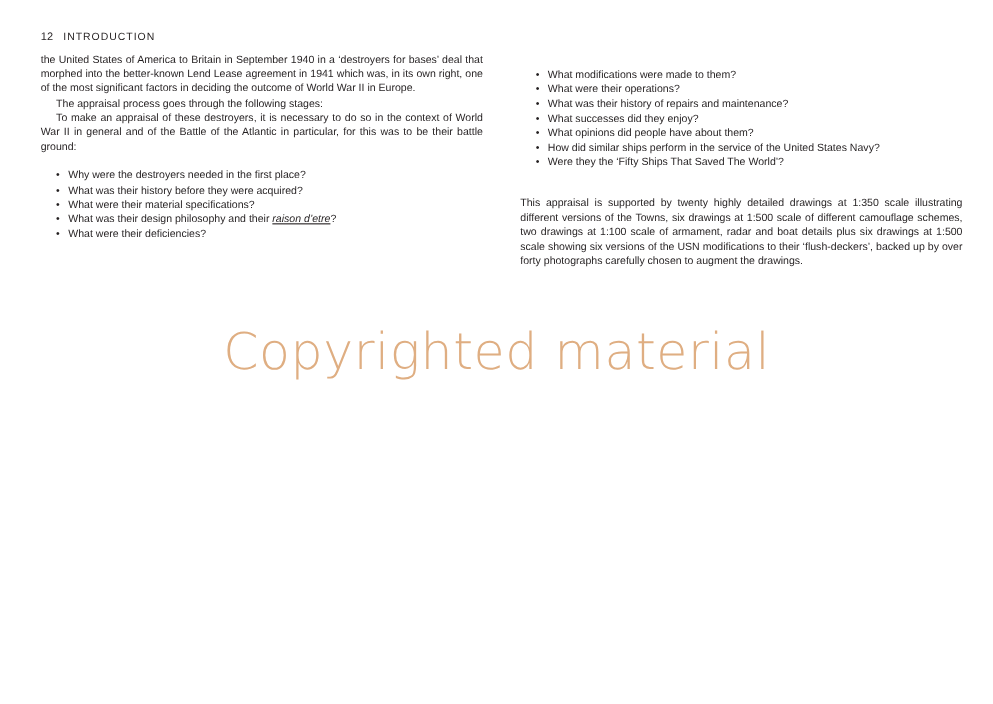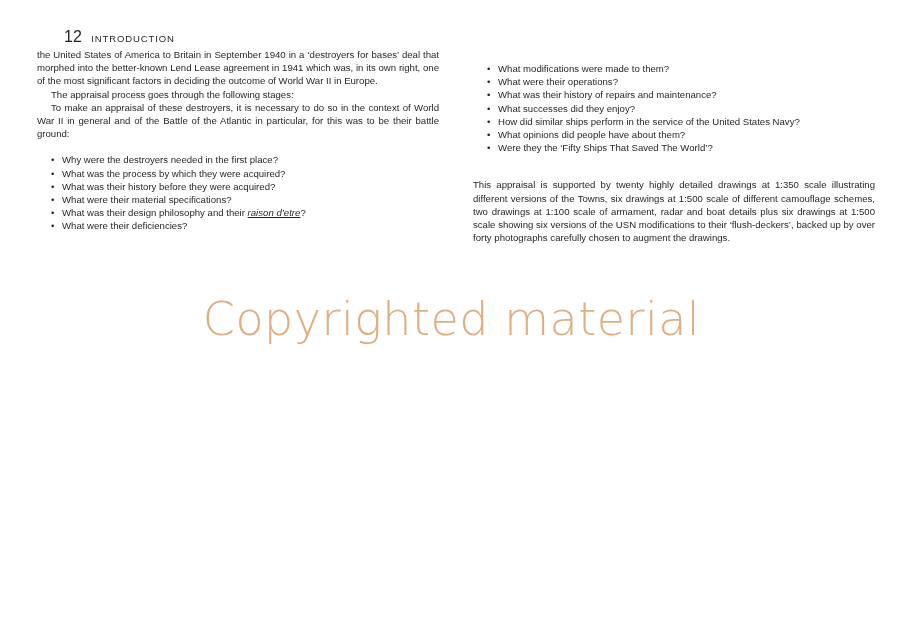--- a/index.html
+++ b/index.html
@@ -26,24 +26,23 @@
   
   .running-head {
     position: absolute;
     top: 28px;
     left: 37px;
     display: flex;
     align-items: baseline;
     gap: 9px;
   }
   .folio {
-    font-size: 16px;
+    font-size: 10px;
     letter-spacing: 0.2px;
     color: #231f20;
-    margin-left: 27px;
   }
   .head-title {
     font-size: 9.5px;
     letter-spacing: 0.9px;
     color: #231f20;
   }
 
   
   .columns {
     position: absolute;
@@ -129,36 +128,35 @@
 
   <div class="columns">
 
     <div class="col">
       <p class="body">the United States of America to Britain in September 1940 in a ‘destroyers for bases’ deal that morphed into the better-known Lend Lease agreement in 1941 which was, in its own right, one of the most significant factors in deciding the outcome of World War II in Europe.</p>
       <p class="body indent">The appraisal process goes through the following stages:</p>
       <p class="body indent">To make an appraisal of these destroyers, it is necessary to do so in the context of World War II in general and of the Battle of the Atlantic in particular, for this was to be their battle ground:</p>
 
       <ul class="bullets spaced-top">
         <li>Why were the destroyers needed in the first place?</li>
-        <li>What was the process by which they were acquired?</li>
         <li>What was their history before they were acquired?</li>
         <li>What were their material specifications?</li>
         <li><span>What was their design philosophy and their </span><span class="it">raison d’etre</span><span>?</span></li>
         <li>What were their deficiencies?</li>
       </ul>
     </div>
 
     <div class="col">
       <ul class="bullets">
         <li>What modifications were made to them?</li>
         <li>What were their operations?</li>
         <li>What was their history of repairs and maintenance?</li>
         <li>What successes did they enjoy?</li>
+        <li>What opinions did people have about them?</li>
         <li>How did similar ships perform in the service of the United States Navy?</li>
-        <li>What opinions did people have about them?</li>
         <li>Were they the ‘Fifty Ships That Saved The World’?</li>
       </ul>
       <p class="body trailing">This appraisal is supported by twenty highly detailed drawings at 1:350 scale illustrating different versions of the Towns, six drawings at 1:500 scale of different camouflage schemes, two drawings at 1:100 scale of armament, radar and boat details plus six drawings at 1:500 scale showing six versions of the USN modifications to their ‘flush-deckers’, backed up by over forty photographs carefully chosen to augment the drawings.</p>
     </div>
 
   </div>
 
   <div class="watermark">Copyrighted material</div>
 
 </div>

